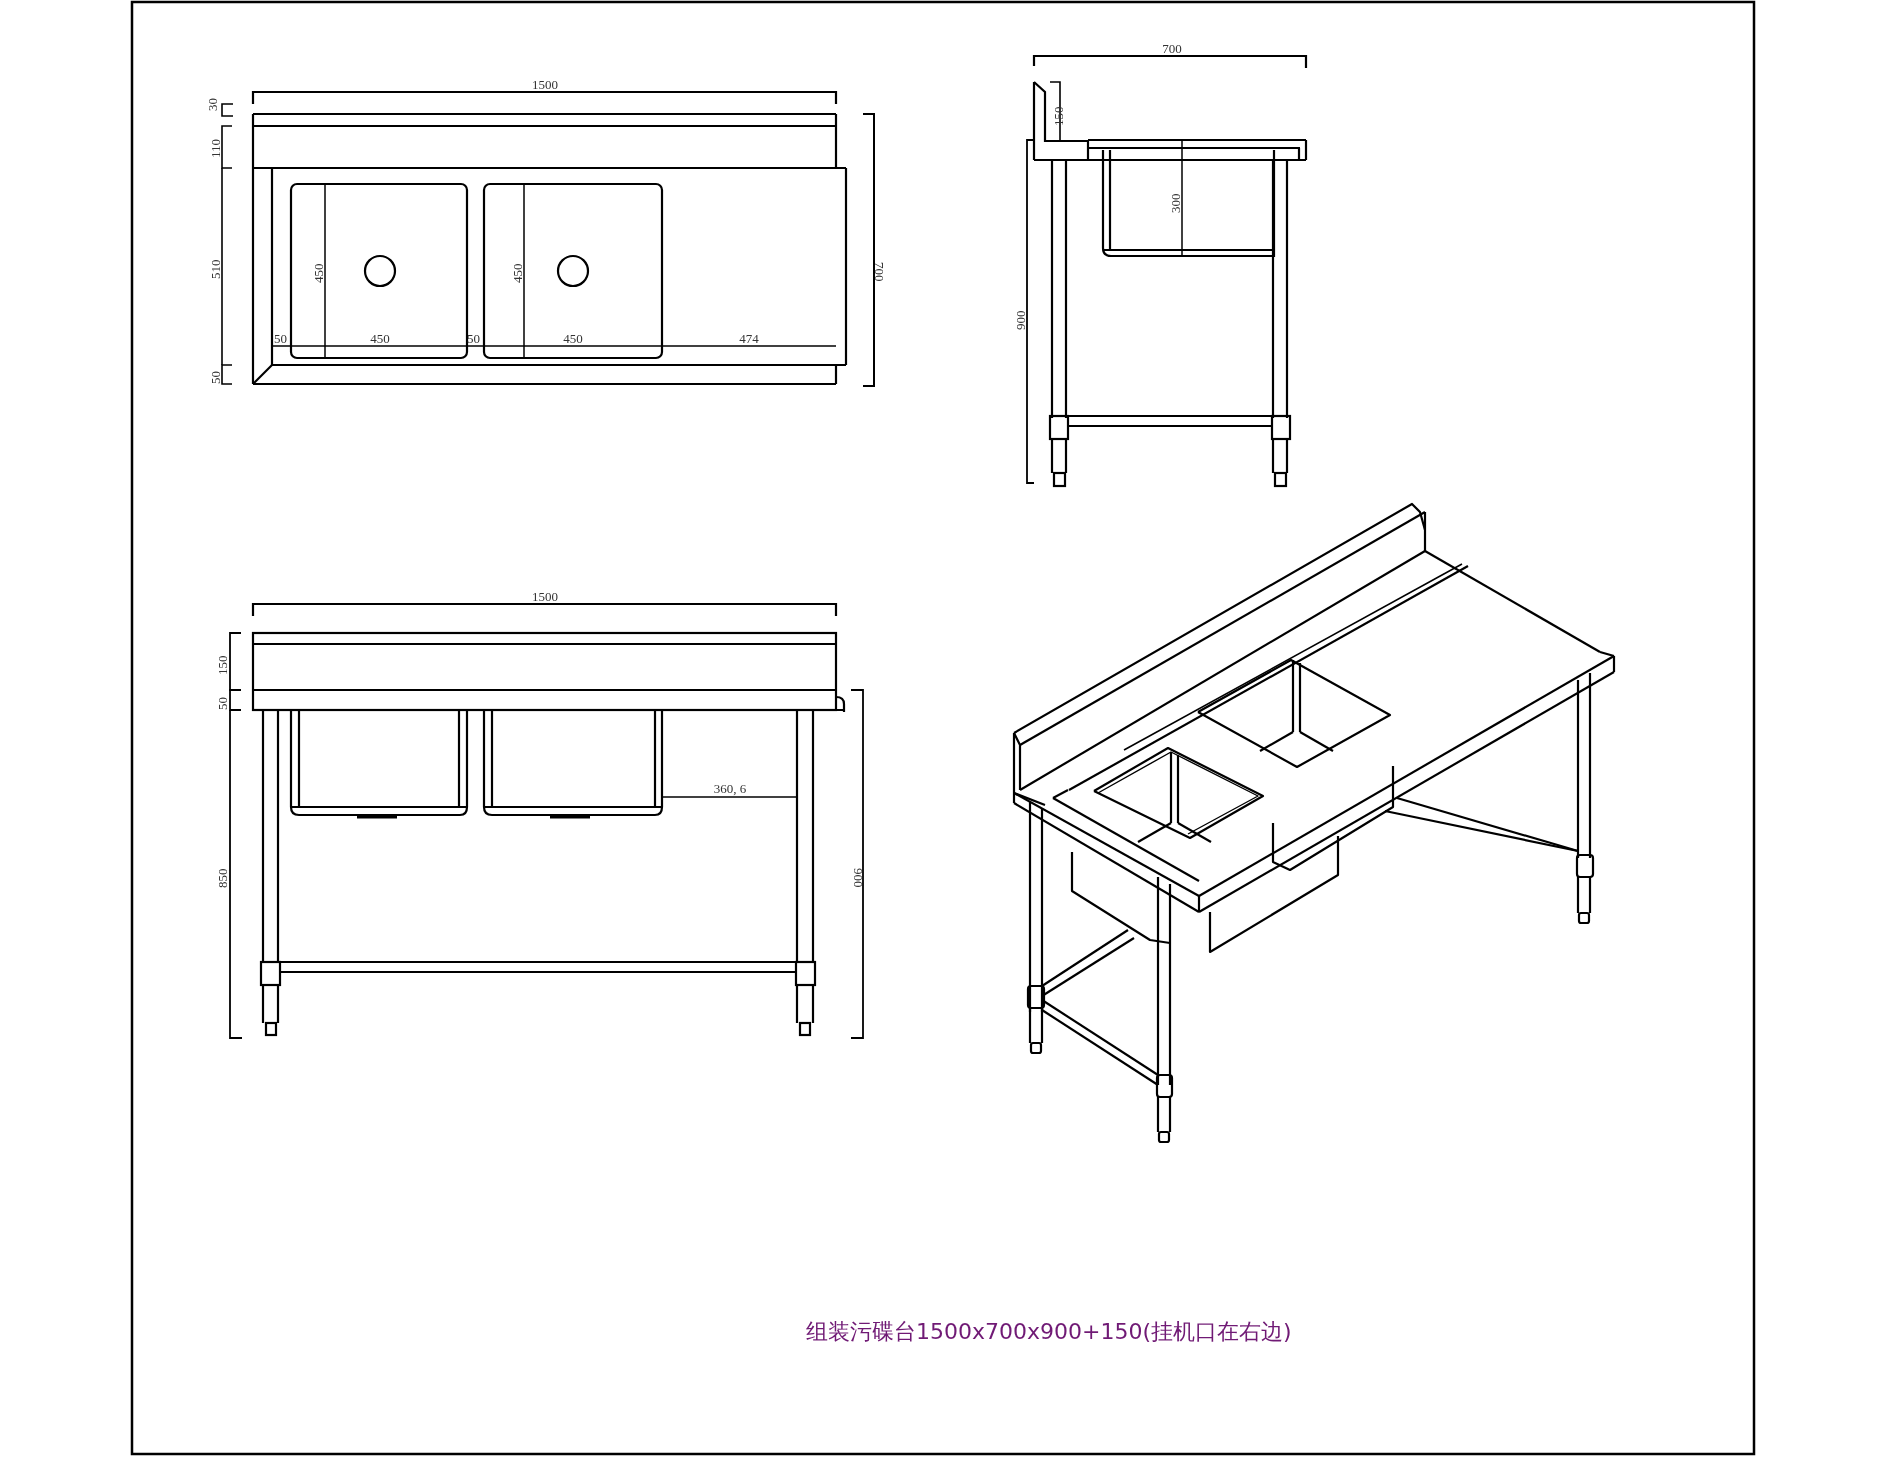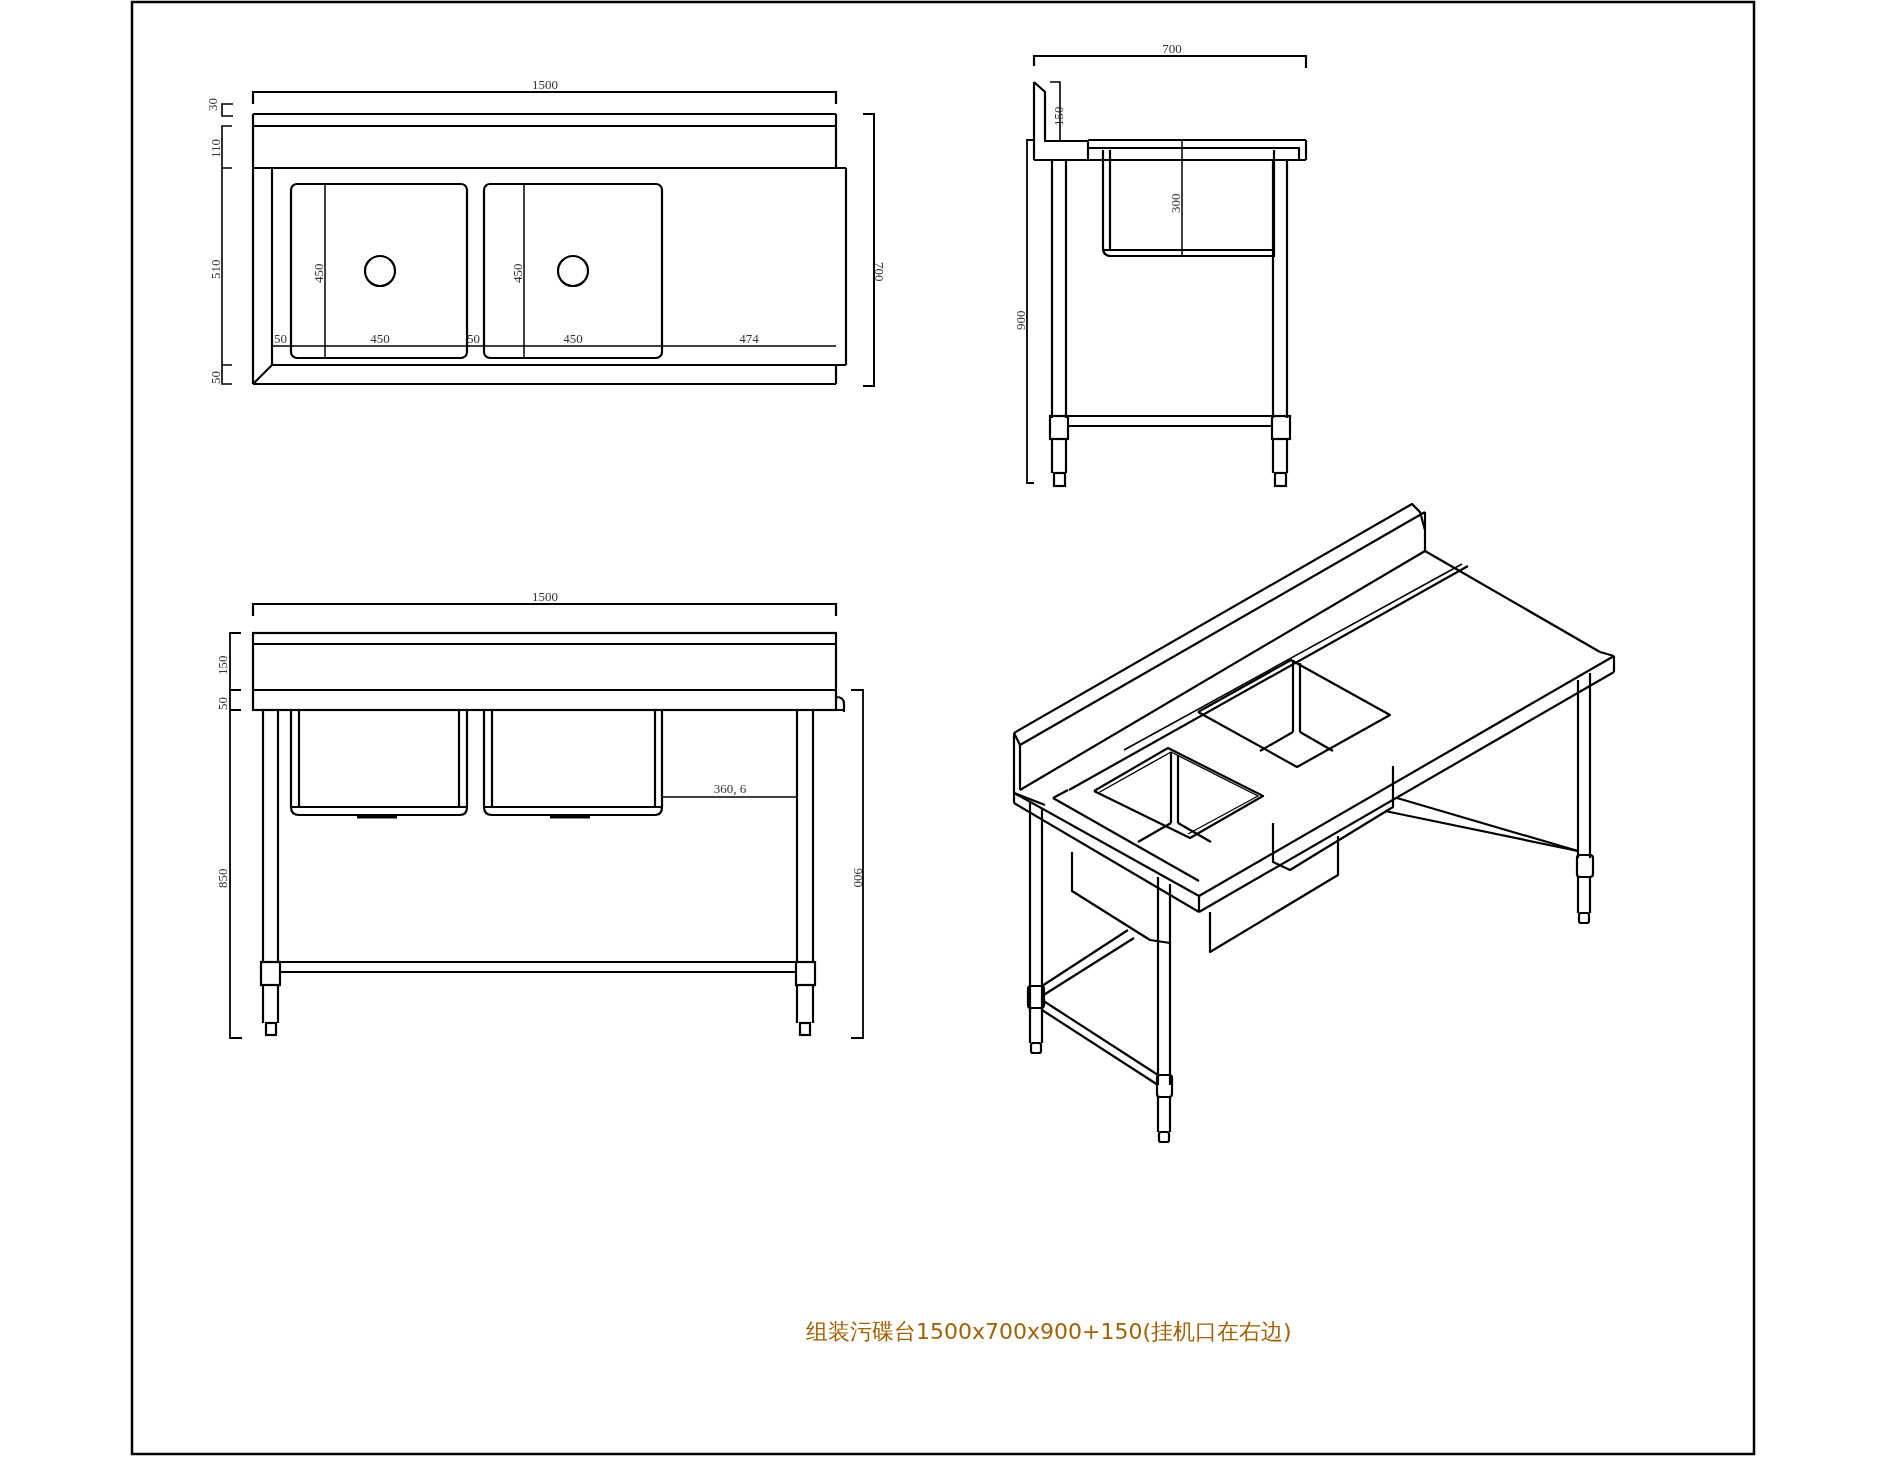--- a/index.html
+++ b/index.html
@@ -2,21 +2,21 @@
 <html><head>
 <meta charset="utf-8">
 <style>
   html, body { margin: 0; padding: 0; background: #ffffff; }
   body { width: 1885px; height: 1457px; position: relative; overflow: hidden; font-family: "DejaVu Serif", serif; }
   #sheet { position: absolute; left: 0; top: 0; width: 1885px; height: 1457px; }
   svg text.dim { font-family: "Liberation Serif", "DejaVu Serif", serif; font-size: 13px; fill: #333; }
   .caption {
     position: absolute; left: 806px; top: 1317px;
     font-family: "DejaVu Sans", "Liberation Sans", sans-serif;
-    font-size: 22px; color: #a16207; white-space: nowrap; letter-spacing: 0px;
+    font-size: 22px; color: #701a75; white-space: nowrap; letter-spacing: 0px;
   }
 </style>
 </head>
 <body>
 
 <div id="sheet">
 <svg width="1885" height="1457" viewBox="0 0 1885 1457" xmlns="http://www.w3.org/2000/svg">
 
   <rect x="132" y="2" width="1622" height="1452" fill="none" stroke="#000" stroke-width="2.5"></rect>
 

